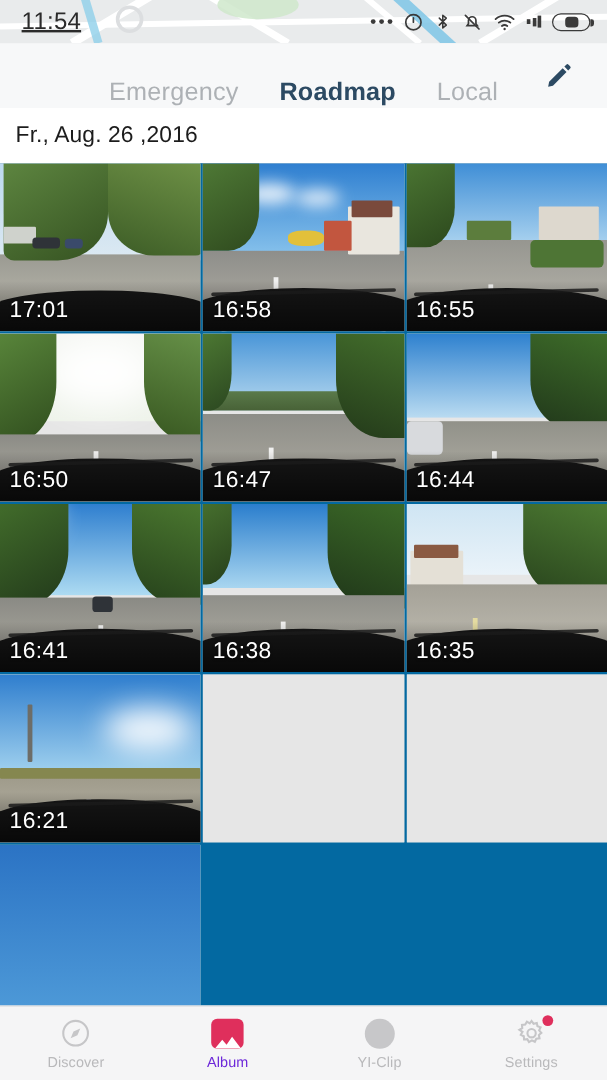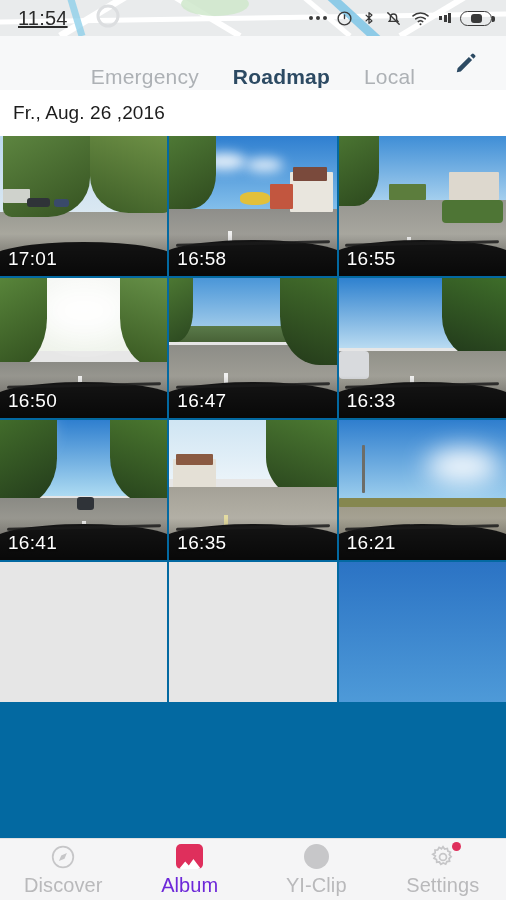--- a/index.html
+++ b/index.html
@@ -77,21 +77,21 @@
   .sunflare{position:absolute;border-radius:50%;filter:blur(6px);}
   .car{position:absolute;background:#2f3338;border-radius:3px;}
 
   
   .bottomnav {
     position:absolute; bottom:0; left:0; right:0; height:62px;
     background:#f5f5f6; border-top:1px solid #e2e2e3;
     display:flex; align-items:center;
   }
   .nav-item { flex:1; display:flex; flex-direction:column; align-items:center; justify-content:center; gap:3px; cursor:pointer; position:relative;}
-  .nav-label { font-size:20px; color:#b9b9bb; letter-spacing:.1px;}
+  .nav-label { font-size:12px; color:#b9b9bb; letter-spacing:.1px;}
   .nav-item.active .nav-label { color:#6d28d9; }
   .nav-icon { width:28px; height:28px; display:flex; align-items:center; justify-content:center; position:relative;}
   .badge{position:absolute;top:-1px;right:-4px;width:9px;height:9px;border-radius:50%;background:#df2f5c;}
   .album-sq{width:27px;height:25px;background:#df2f5c;border-radius:5px;display:flex;align-items:flex-end;justify-content:center;overflow:hidden;}
   .ylclip-circle{width:25px;height:25px;border-radius:50%;background:#c7c7c9;}
 </style>
 </head>
 <body>
 
 <div class="phone">
@@ -262,40 +262,54 @@
           <div class="sky" style="background:linear-gradient(#2e81cf,#b9dbf1);height:50%"></div>
           <div class="tree-r" style="background:linear-gradient(200deg,#3f6f2a,#20361a);right:-6%;width:44%;height:58%;border-radius:0 0 8% 52%"></div>
           <div class="ground" style="background:linear-gradient(#919189,#b9b6ac);height:48%"></div>
           <div class="car" style="left:0;top:52%;width:18%;height:20%;background:#d8dadd;border-radius:4px"></div>
           <div class="edge-r" style="bottom:16%;right:2%;width:52%;background:rgba(225,225,225,.7)"></div>
           <div class="lane" style="left:44%;height:24%"></div>
           <div class="hood"></div>
             <div class="wiper"></div>
         </div>
         <div class="shade"></div>
-        <div class="stamp">16:33</div>
+        <div class="stamp">16:44</div>
       </div>
 
       <div class="cell">
         <div class="thumb">
           <div class="sky" style="background:linear-gradient(#2f7fcf,#addbf2);height:54%"></div>
           <div class="sunflare" style="left:-6%;top:-8%;width:34%;height:30%;background:#ffffff;opacity:.95;filter:blur(10px)"></div>
           <div class="tree-l" style="background:linear-gradient(150deg,#44702c,#21381a);left:-10%;width:44%;height:62%;border-radius:0 0 56% 8%"></div>
           <div class="tree-r" style="background:linear-gradient(200deg,#4c7a30,#25401b);right:-8%;width:42%;height:60%;border-radius:0 0 8% 56%"></div>
           <div class="ground" style="background:linear-gradient(#8a8a84,#b4b1a7);height:44%"></div>
           <div class="car" style="left:46%;top:55%;width:10%;height:9%"></div>
           <div class="edge-l" style="bottom:14%;background:rgba(226,196,60,.85)"></div>
           <div class="lane" style="left:50%;height:22%"></div>
           <div class="hood"></div>
             <div class="wiper"></div>
         </div>
         <div class="shade"></div>
         <div class="stamp">16:41</div>
       </div>
 
+      <div class="cell">
+        <div class="thumb">
+          <div class="sky" style="background:linear-gradient(#2b7ecd,#a9d6f0);height:50%"></div>
+          <div class="tree-r" style="background:linear-gradient(200deg,#3c6b28,#1f3519);right:-8%;width:46%;height:62%;border-radius:0 0 8% 54%"></div>
+          <div class="tree-l" style="background:linear-gradient(150deg,#4a7530,#27401b);left:-12%;width:26%;height:48%"></div>
+          <div class="ground" style="background:linear-gradient(#8f8f89,#b7b4aa);height:46%"></div>
+          <div class="lane" style="left:40%;height:24%"></div>
+          <div class="edge-r" style="bottom:14%"></div>
+          <div class="hood"></div>
+            <div class="wiper"></div>
+        </div>
+        <div class="shade"></div>
+        <div class="stamp">16:38</div>
+      </div>
 
       <div class="cell">
         <div class="thumb">
           <div class="sky" style="background:linear-gradient(#cfe5f3,#eaf3f9);height:42%"></div>
           <div class="tree-r" style="background:linear-gradient(200deg,#4e7d33,#27411c);right:-8%;width:50%;height:58%;border-radius:0 0 8% 54%"></div>
           <div class="house" style="left:2%;top:28%;width:26%;height:22%;background:#e4e0d6"></div>
           <div class="house" style="left:4%;top:24%;width:22%;height:8%;background:#8a5a42"></div>
           <div class="ground" style="background:linear-gradient(#a4a197,#c6c3b8);height:52%"></div>
           <div class="lane" style="left:34%;height:26%;background:rgba(240,230,160,.8)"></div>
           <div class="hood"></div>

